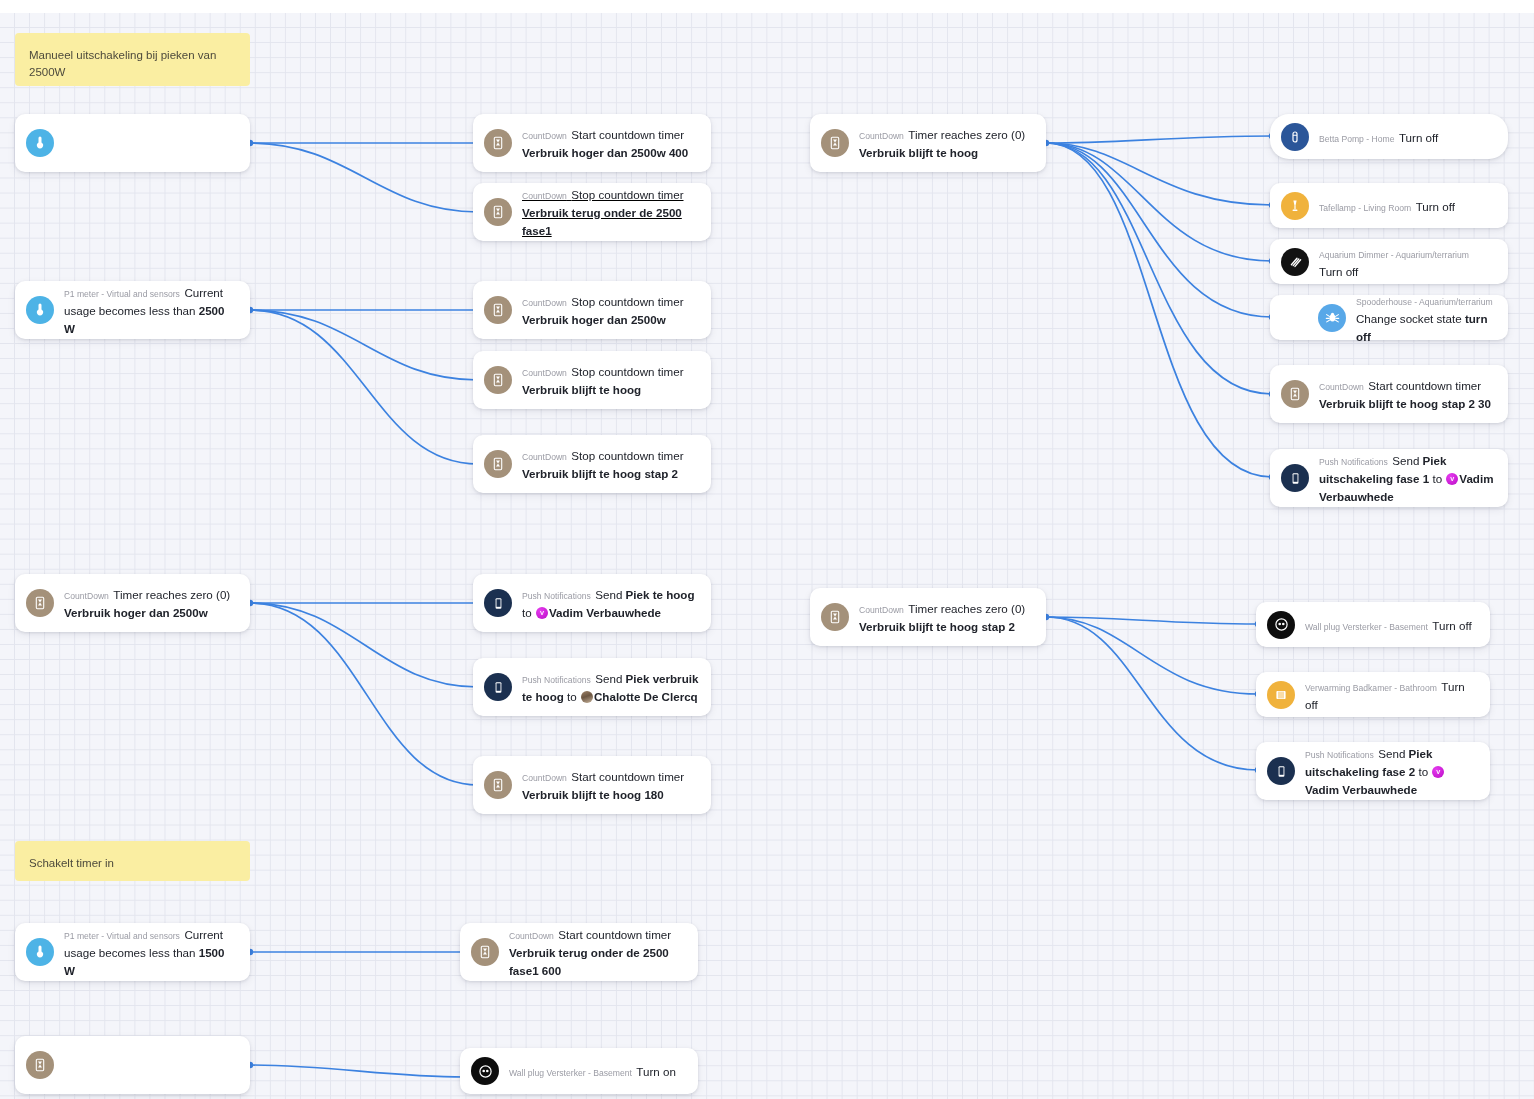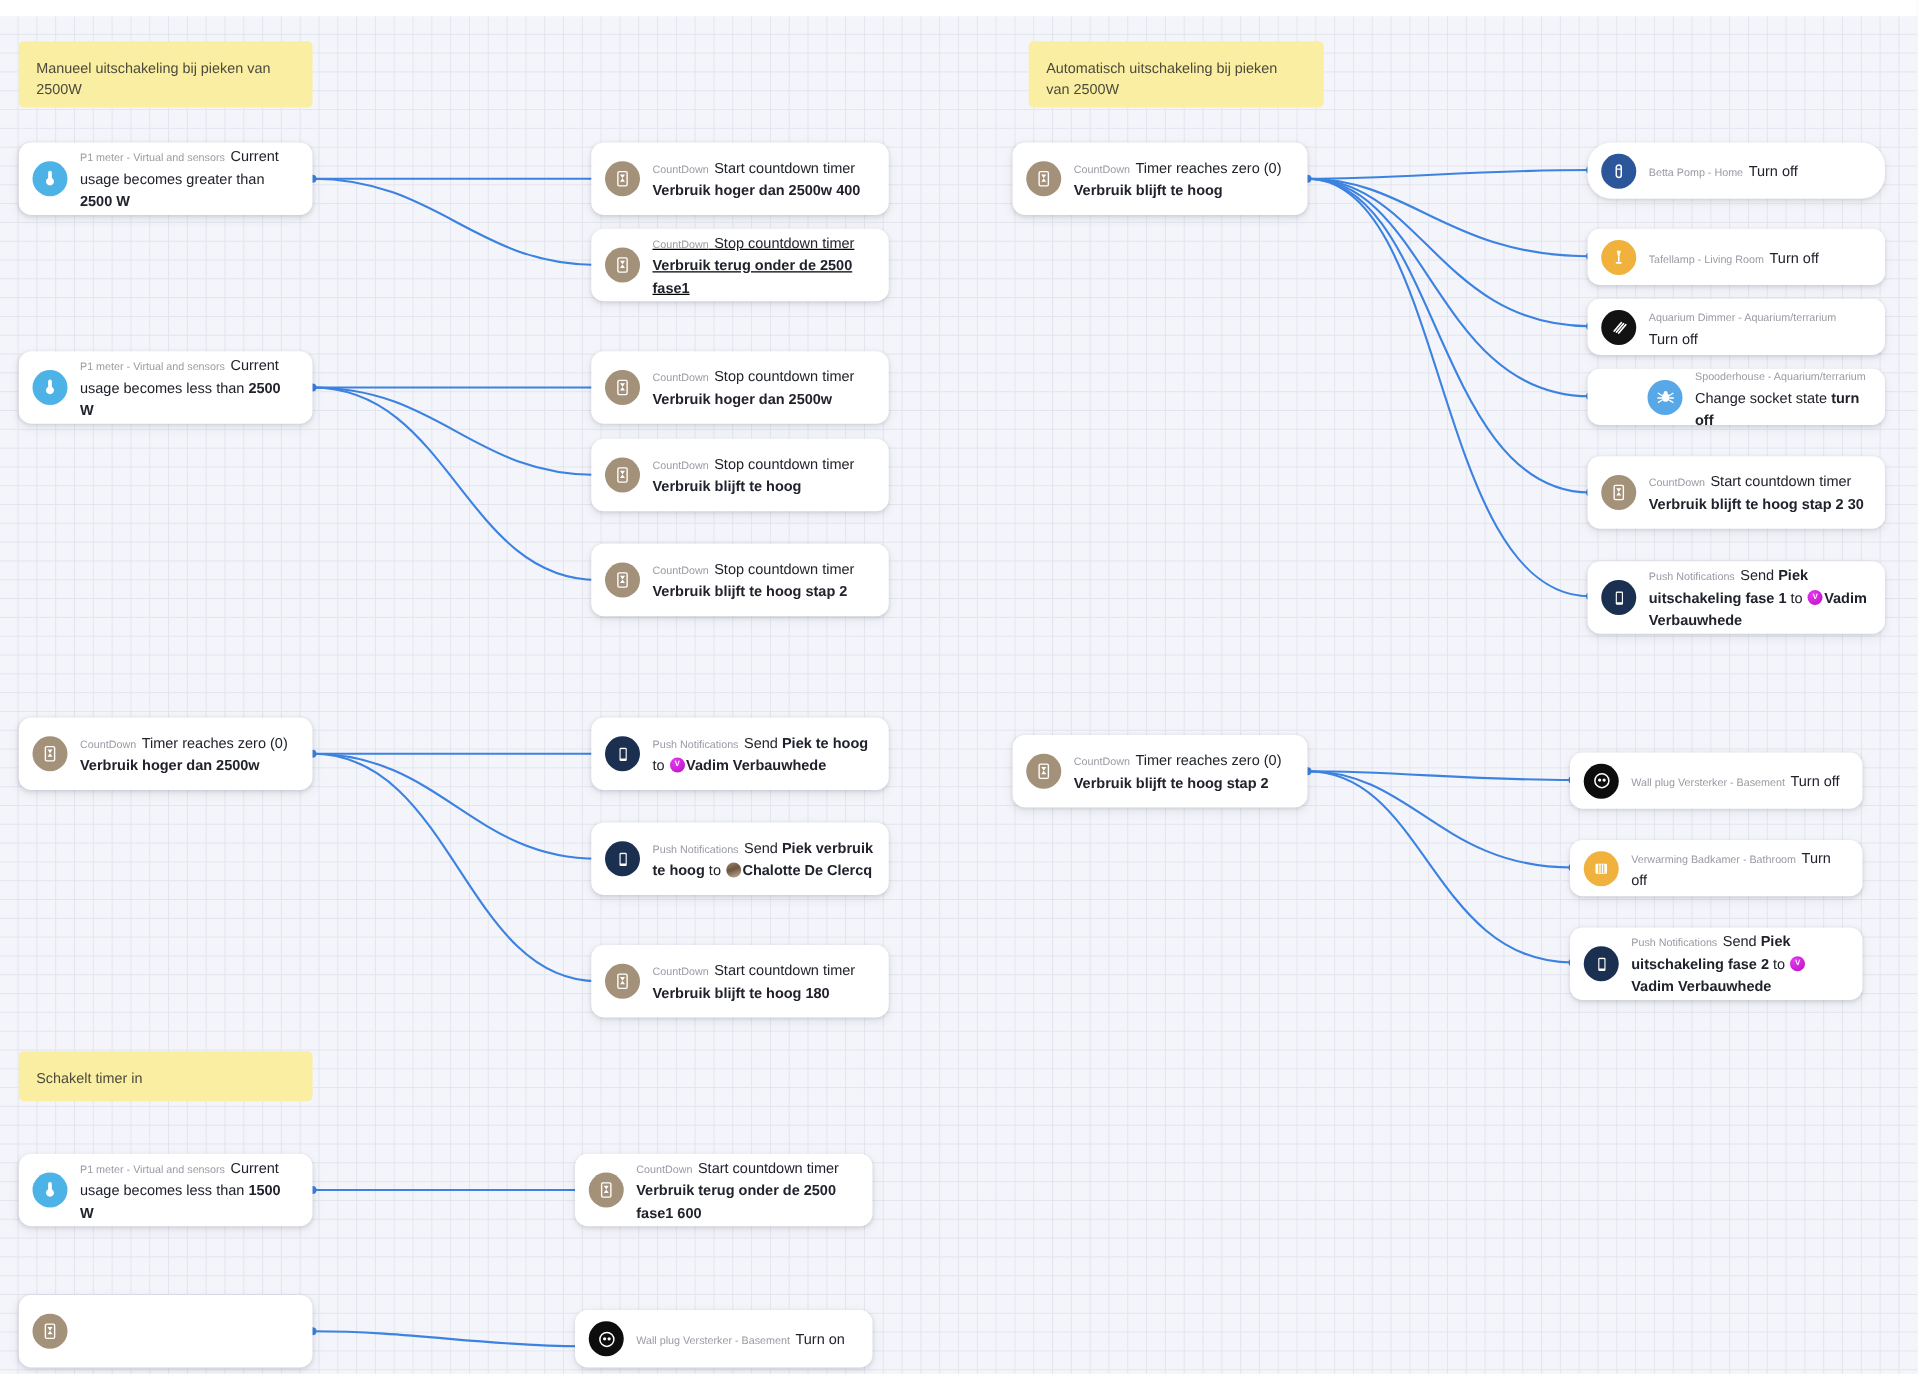--- a/index.html
+++ b/index.html
@@ -170,36 +170,29 @@
     <circle class="edge-dot" cx="1272" cy="381" r="3.2"></circle>
     <circle class="edge-dot" cx="1272" cy="464" r="3.2"></circle>
     <circle class="edge-dot" cx="1258" cy="611" r="3.2"></circle>
     <circle class="edge-dot" cx="1258" cy="681" r="3.2"></circle>
     <circle class="edge-dot" cx="1258" cy="757" r="3.2"></circle>
   </svg>
 
   <div class="note" style="left:15px; top:20px; width:235px; height:53px;">
     <span>Manueel uitschakeling bij pieken van 2500W</span>
   </div>
-  <div class="note" style="left:823px; top:20px; width:236px; height:53px;">
-    <span>Automatisch uitschakeling bij pieken van 2500W</span>
-  </div>
   <div class="note" style="left:15px; top:828px; width:235px; height:40px; padding-top:14px;">
     <span>Schakelt timer in</span>
   </div>
 
   <div class="card" style="left:15px; top:101px; width:235px; height:58px;">
     <span class="card-icon" style="background:#4db3e6;">
       <svg width="16" height="16" viewBox="0 0 16 16">
           <path d="M8 1.6a1.5 1.5 0 0 0-1.5 1.5v4.3a3.2 3.2 0 1 0 3 0V3.1A1.5 1.5 0 0 0 8 1.6z" fill="#fff"></path>
         </svg>
-    </span>
-    <span class="card-body">
-      <span class="card-sub">P1 meter - Virtual and sensors</span>
-      <span class="card-title"><span>Current usage becomes greater than </span><b>2500 W</b></span>
     </span>
   </div>
 
   <div class="card" style="left:15px; top:268px; width:235px; height:58px;">
     <span class="card-icon" style="background:#4db3e6;">
       <svg width="16" height="16" viewBox="0 0 16 16">
           <path d="M8 1.6a1.5 1.5 0 0 0-1.5 1.5v4.3a3.2 3.2 0 1 0 3 0V3.1A1.5 1.5 0 0 0 8 1.6z" fill="#fff"></path>
         </svg>
     </span>
     <span class="card-body">

